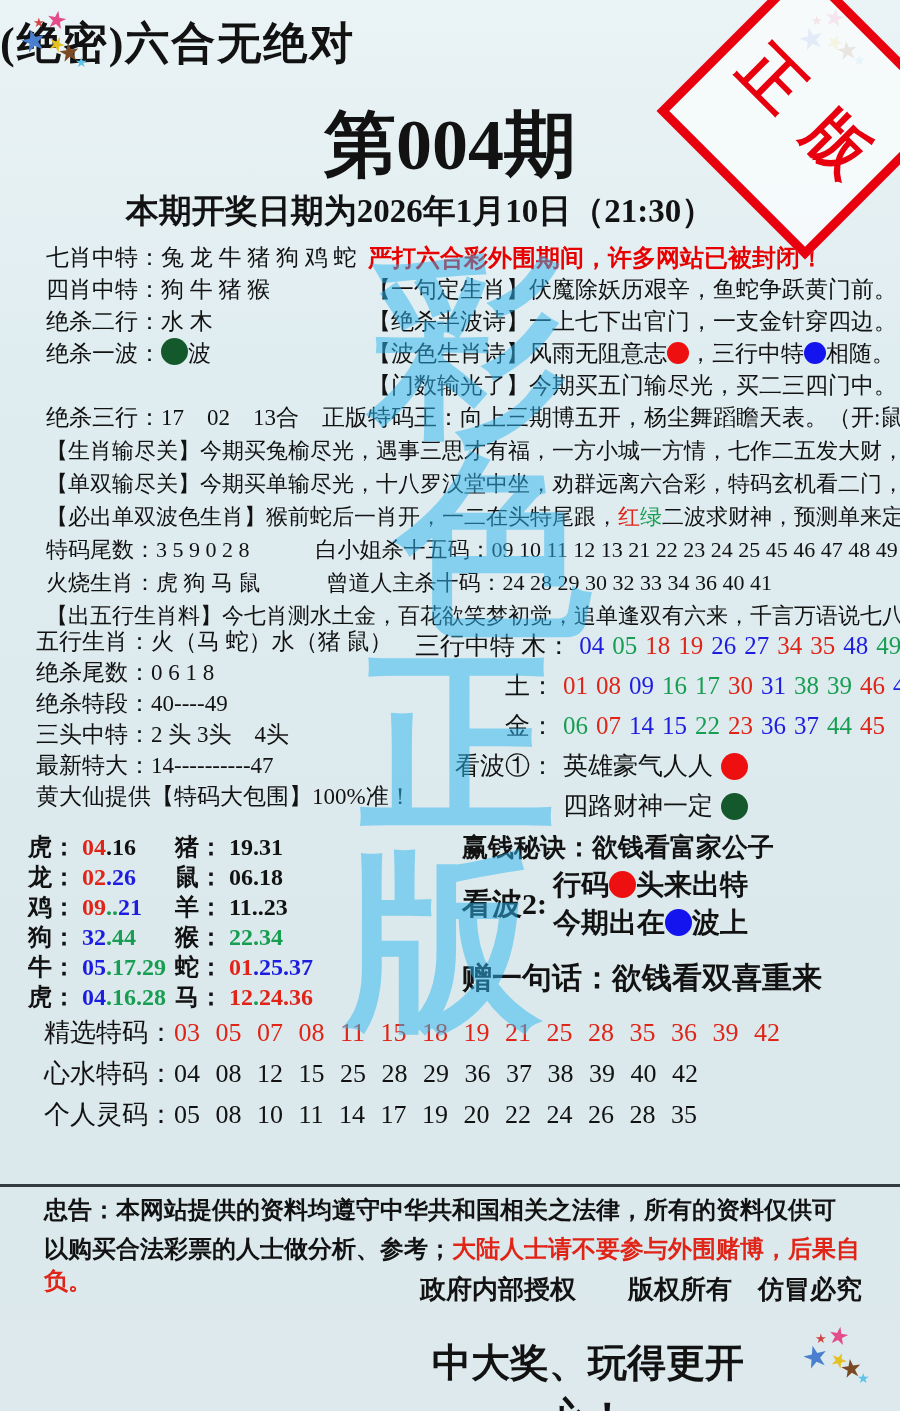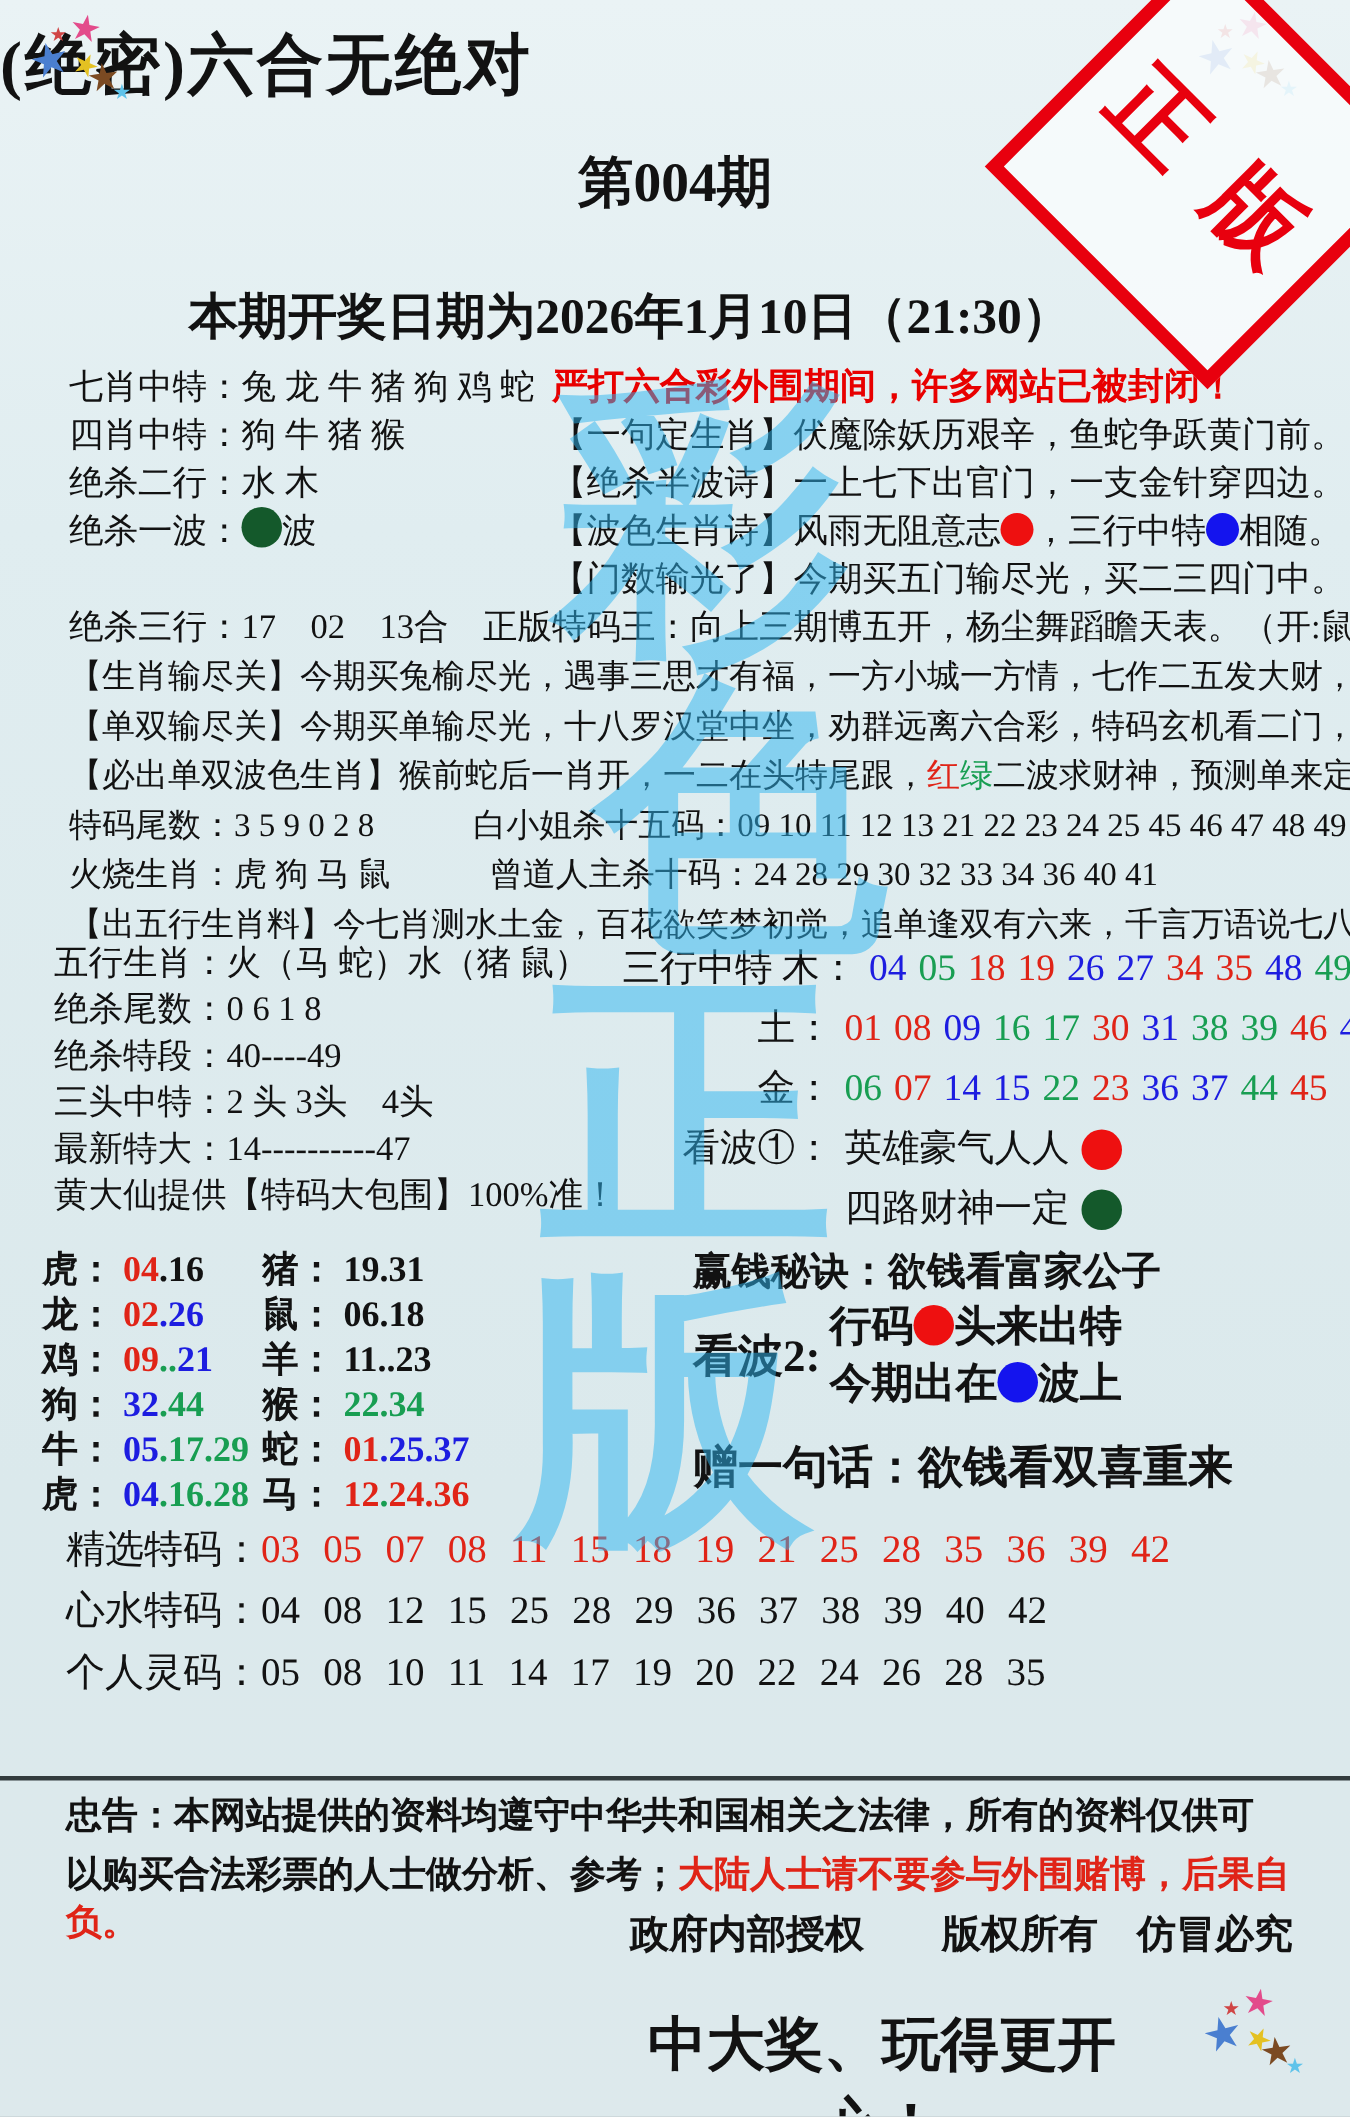--- a/index.html
+++ b/index.html
@@ -16,21 +16,21 @@
   .c-g{color:#189e52;}
   .c-rb{color:#e80000;font-weight:bold;font-family:"Liberation Sans","DejaVu Sans",sans-serif;}
   
   .dot{display:inline-block;width:27px;height:27px;border-radius:50%;vertical-align:-4px;}
   .dot.sm{width:22px;height:22px;vertical-align:-3px;}
   .d-r{background:#ee1010;}
   .d-b{background:#1414ee;}
   .d-g{background:#14592b;}
   
   .title{position:absolute;top:14px;left:0;width:790px;font-size:44px;font-weight:bold;letter-spacing:2px;}
-  .issue{position:absolute;top:97px;left:0;width:900px;text-align:center;font-size:37px;font-weight:bold;}
+  .issue{position:absolute;top:97px;left:0;width:900px;text-align:center;font-size:72px;font-weight:bold;}
   .dateline{position:absolute;top:189px;left:0;width:840px;text-align:center;font-size:33px;font-weight:bold;}
   
   .stamp{position:absolute;left:700px;top:6px;width:192px;height:192px;border:9px solid #e8000e;
     background:rgba(247,251,252,.88);transform:rotate(45deg);display:flex;align-items:center;justify-content:center;z-index:5;}
   .stamp-text{font-size:62px;font-weight:bold;color:#e8000e;letter-spacing:30px;text-indent:30px;white-space:nowrap;}
   
   .watermark{position:absolute;left:346px;top:250px;z-index:6;opacity:.5;pointer-events:none;
     display:flex;flex-direction:column;color:#2eb6f0;font-weight:bold;font-size:196px;line-height:198px;}
   .wm-0{margin-left:24px;} .wm-1{margin-left:50px;} .wm-2{margin-left:14px;} .wm-3{margin-left:0;}
   

